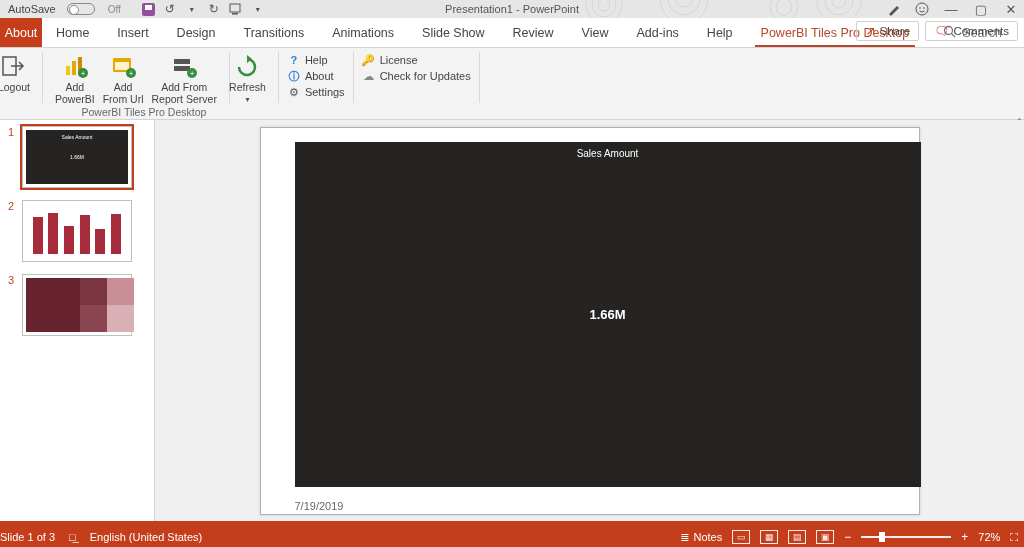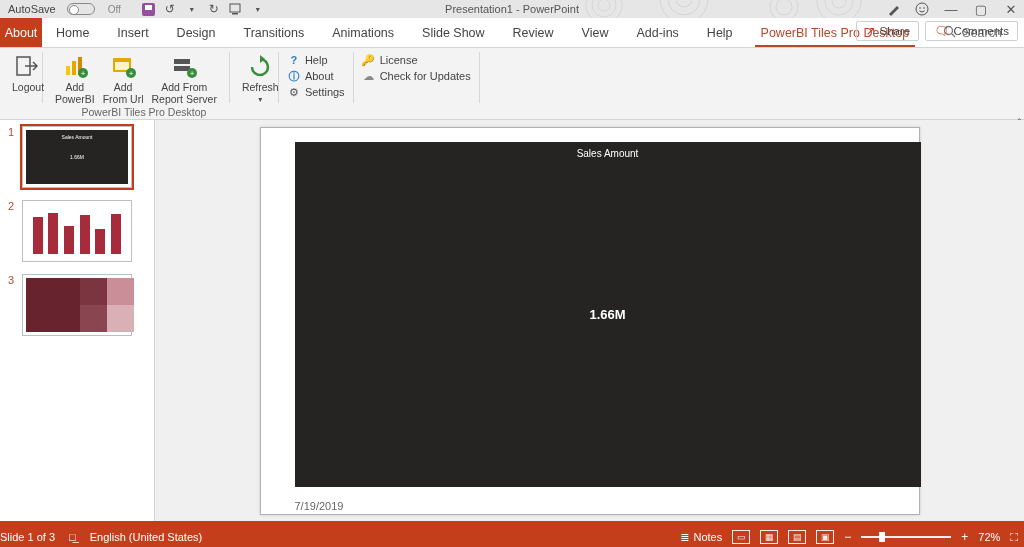--- a/index.html
+++ b/index.html
@@ -23,21 +23,21 @@
   .tabbar .file { background:#c43e1c; color:#fff; width:42px; display:flex; align-items:center; justify-content:center; font-size:12.5px; cursor:pointer; }
   .tabbar .tab { padding:0 14px; display:flex; align-items:center; cursor:pointer; }
   .tabbar .tab.active { color:#b7472a; position:relative; }
   .tabbar .tab.active::after { content:""; position:absolute; left:8px; right:8px; bottom:0; height:2px; background:#b7472a; }
   .tabbar .search { display:flex; align-items:center; gap:6px; margin-left:20px; color:#777; }
   .tabbar .rightbtns { position:absolute; right:6px; top:3px; display:flex; gap:6px; }
   .tabbar .rightbtns .pill { border:1px solid #d0d0d0; border-radius:2px; padding:2px 8px; font-size:11.5px; display:flex; align-items:center; gap:4px; cursor:pointer; }
   .share-ico { color:#c43e1c; font-size:12px; }
   .comment-ico { color:#c43e1c; font-size:12px; }
   .ribbon { height:72px; background:#f3f3f3; display:flex; border-bottom:1px solid #d4d4d4; position:relative; }
-  .ribbon .group { padding:3px 8px 0 8px; display:flex; flex-direction:column; align-items:flex-start; position:relative; }
+  .ribbon .group { padding:3px 8px 0 8px; display:flex; flex-direction:column; align-items:flex-end; position:relative; }
   .ribbon .sep { width:1px; background:#d8d8d8; margin:4px 0 16px 0; }
   .ribbon .bigbtn { display:flex; flex-direction:column; align-items:center; gap:2px; cursor:pointer; font-size:10.5px; color:#444; padding:2px 4px; }
   .ribbon .bigbtn .glyph { width:28px; height:26px; display:flex; align-items:center; justify-content:center; }
   .ribbon .col { display:flex; flex-direction:column; gap:2px; padding-top:2px; }
   .ribbon .small { display:flex; align-items:center; gap:4px; font-size:11px; color:#444; cursor:pointer; }
   .ribbon .small .sg { width:14px; height:14px; display:flex; align-items:center; justify-content:center; }
   .ribbon .grouplabel { position:absolute; bottom:1px; font-size:10.5px; color:#666; width:100%; text-align:center; }
   .workspace { height:401px; display:flex; background:#f0f0f0; }
   .thumbs { width:155px; background:#fff; border-right:1px solid #d4d4d4; padding:6px 8px; overflow:hidden; }
   .thumbrow { display:flex; align-items:flex-start; gap:6px; margin-bottom:12px; }

